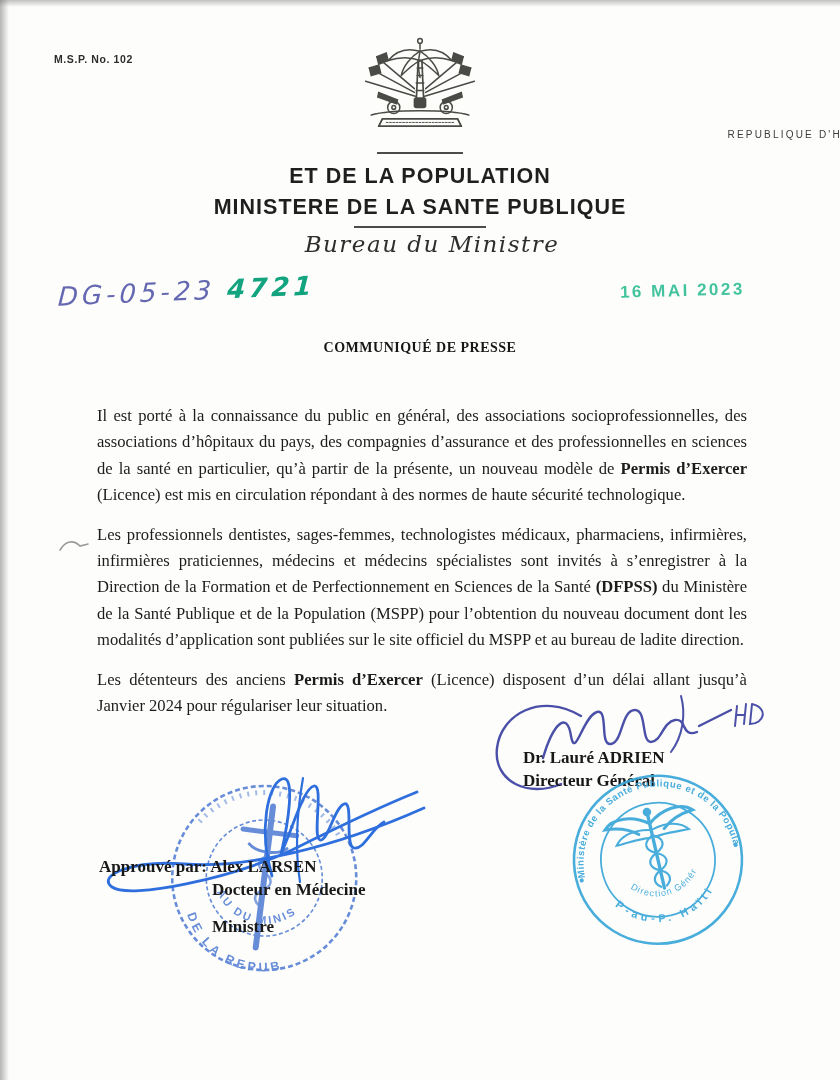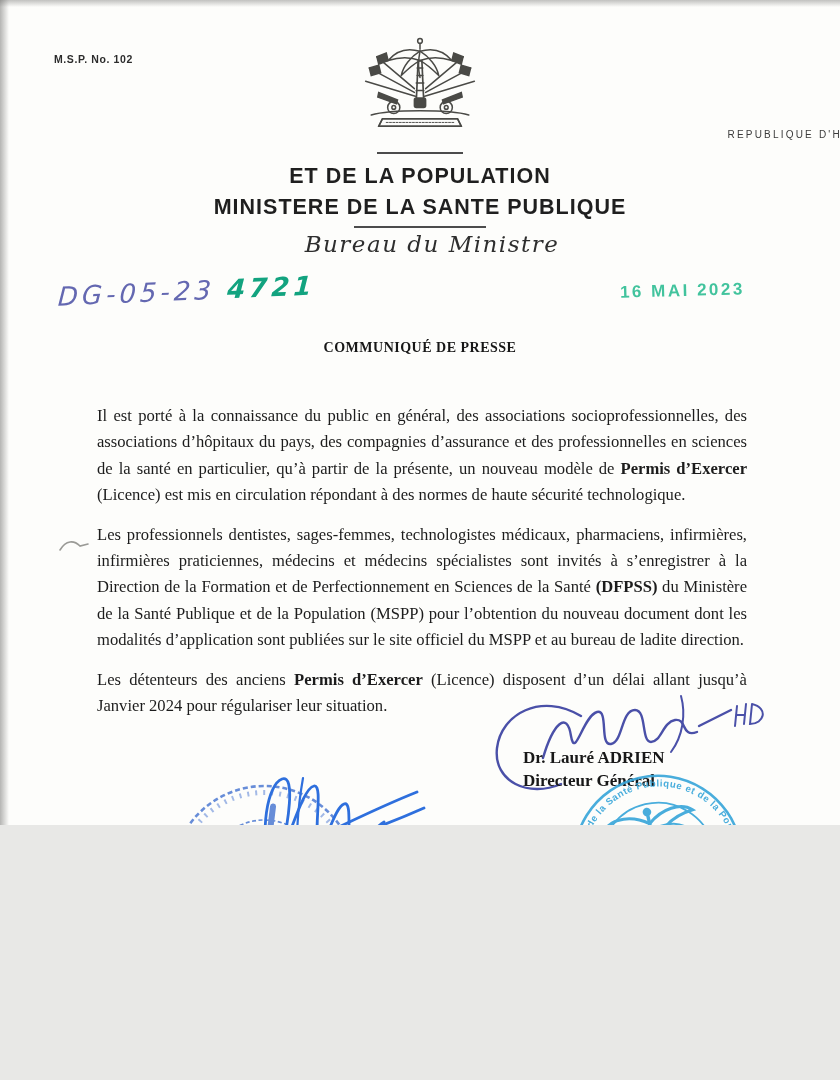--- a/index.html
+++ b/index.html
@@ -1,17 +1,17 @@
 <!DOCTYPE html>
 <html><head>
 <meta charset="utf-8">
 <style>
   html,body{margin:0;padding:0;background:#e8e8e6;}
   .page{
-    position:relative;width:840px;height:825px;overflow:hidden;
+    position:relative;width:840px;height:1080px;overflow:hidden;
     background:#fdfdfb;
     font-family:"Liberation Serif", serif;
     color:#1d1d1d;
   }
   .edge-left{position:absolute;left:0;top:0;width:9px;height:100%;
     background:linear-gradient(90deg, rgba(110,110,108,.5), rgba(110,110,108,0));pointer-events:none;}
   .edge-top{position:absolute;left:0;top:0;width:100%;height:7px;
     background:linear-gradient(180deg, rgba(120,120,118,.45), rgba(120,120,118,0));pointer-events:none;}
   .abs{position:absolute;}
   .form-number{left:54px;top:53px;font-family:"Liberation Sans",sans-serif;
@@ -204,15 +204,16 @@
   </svg>
 
   <svg class="abs sig-larsen" viewBox="0 0 385 155">
     <g stroke="#2e6fdd" fill="none" stroke-width="2.8" stroke-linecap="round">
       <path d="M200,108 C186,62 196,16 210,11 C224,6 216,56 209,86 C222,56 232,20 242,18 C252,16 240,70 248,72 C256,74 262,40 272,36 C282,32 272,78 282,80 C292,82 300,60 312,54"></path>
       <path d="M345,24 C300,42 260,62 220,82 C160,110 58,132 40,119 C24,107 62,92 112,96 C172,101 262,80 352,40"></path>
       <path d="M231,10 C225,44 223,82 228,114" stroke-width="2.2"></path>
     </g>
   </svg>
 
+  <div class="abs approval appr1">Approuvé  par: Alex LARSEN</div>
   <div class="abs approval appr2">Docteur en Médecine</div>
   <div class="abs approval appr3">Ministre</div>
 </div>
 
 </body></html>

